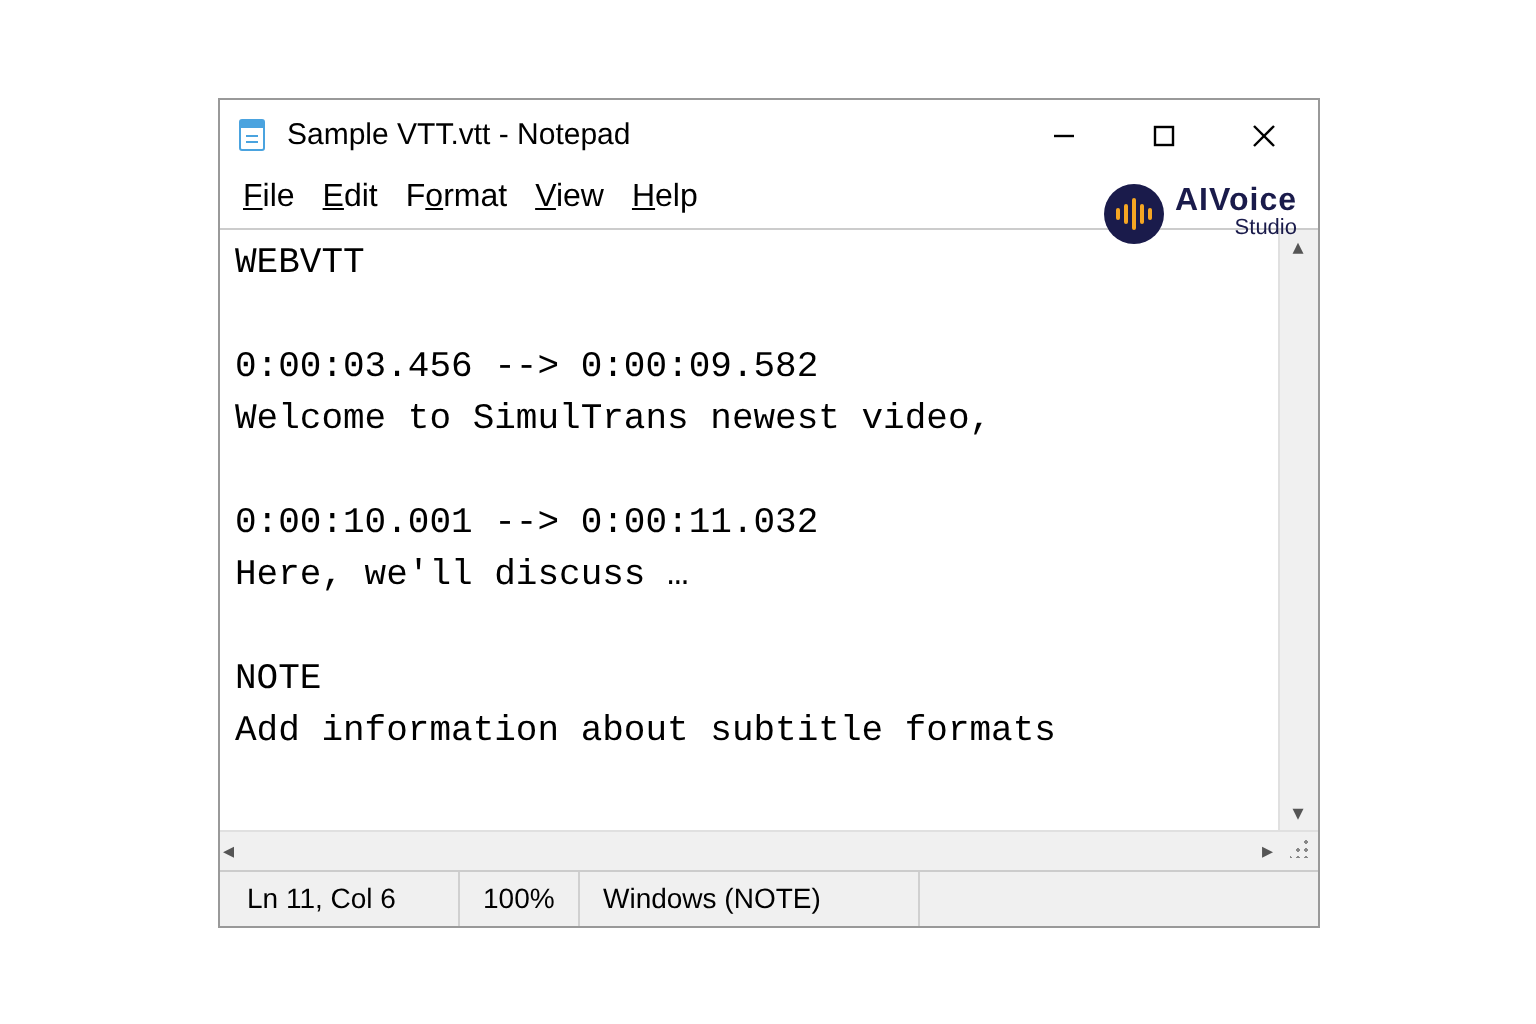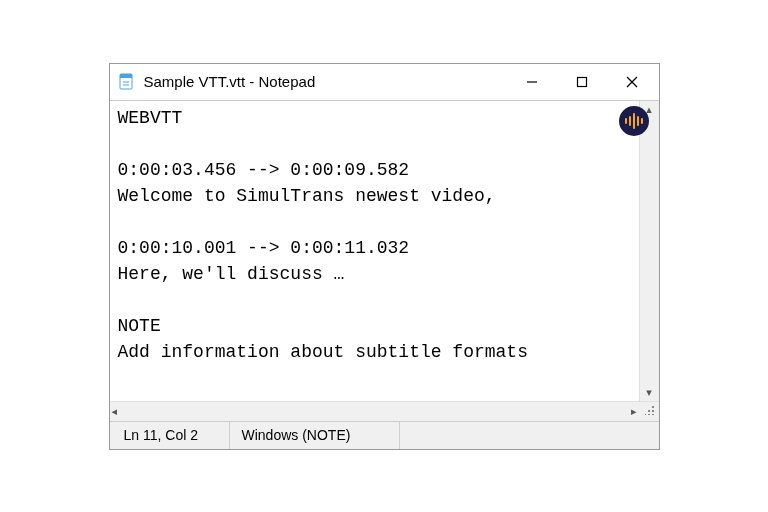--- a/index.html
+++ b/index.html
@@ -185,28 +185,39 @@
       </div>
       <div class="win-btn">
         <svg width="12" height="12">
             <line x1="1" y1="1" x2="11" y2="11" stroke="#000" stroke-width="1.2"></line>
             <line x1="11" y1="1" x2="1" y2="11" stroke="#000" stroke-width="1.2"></line>
           </svg>
       </div>
     </div>
   </div>
 
+  <div class="menubar">
+    <span class="menu-item"><span class="ul">F</span><span>ile</span></span>
+    <span class="menu-item"><span class="ul">E</span><span>dit</span></span>
+    <span class="menu-item">F<span class="ul">o</span><span>rmat</span></span>
+    <span class="menu-item"><span class="ul">V</span><span>iew</span></span>
+    <span class="menu-item"><span class="ul">H</span><span>elp</span></span>
+  </div>
 
   <div class="brand">
     <div class="brand-circle">
       <span></span>
         <span></span>
         <span></span>
         <span></span>
         <span></span>
+    </div>
+    <div class="brand-text">
+      <div class="top">AIVoice</div>
+      <div class="bot">Studio</div>
     </div>
   </div>
 
   <div class="editor-wrap">
     <div class="editor">WEBVTT
 
 0:00:03.456 --&gt; 0:00:09.582
 Welcome to SimulTrans newest video,
 
 0:00:10.001 --&gt; 0:00:11.032
@@ -224,17 +235,18 @@
   <div class="hscroll">
     <div class="arrow">◂</div>
     <div class="track"></div>
     <div class="arrow">▸</div>
     <div class="grip">
         <div class="grip-dots"></div>
       </div>
   </div>
 
   <div class="statusbar">
-    <div class="status-cell first">Ln 11, Col 2</div>
+    <div class="status-cell first">Ln 11, Col 6</div>
+    <div class="status-cell zoom">100%</div>
     <div class="status-cell eol">Windows (NOTE)</div>
   </div>
 
 </div>
 
 </body></html>

